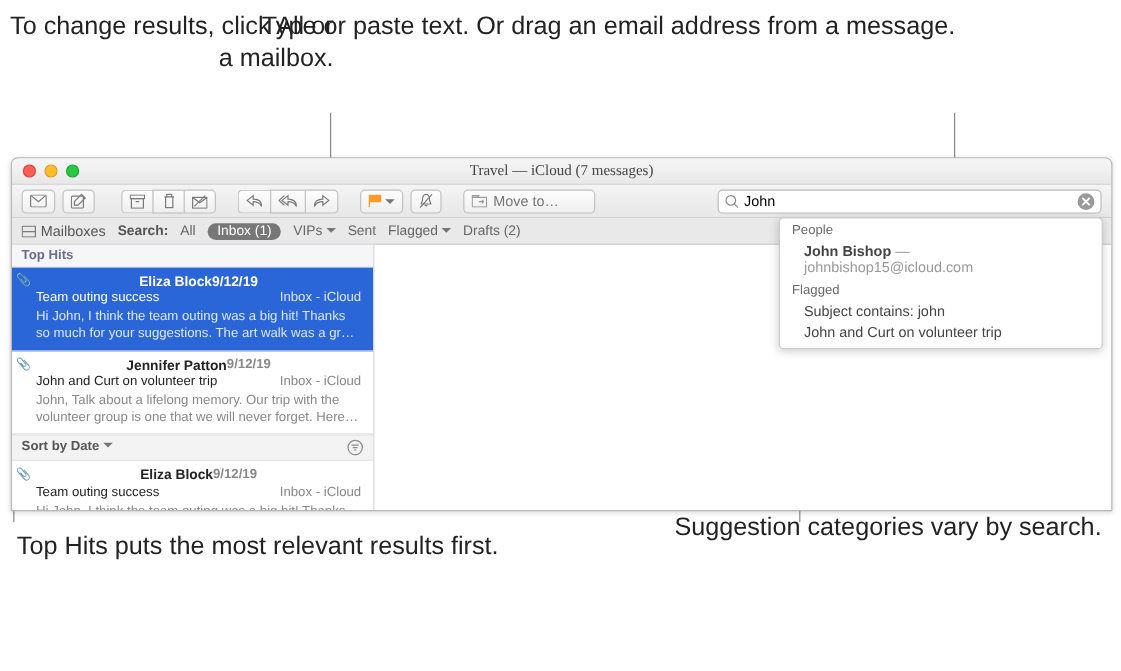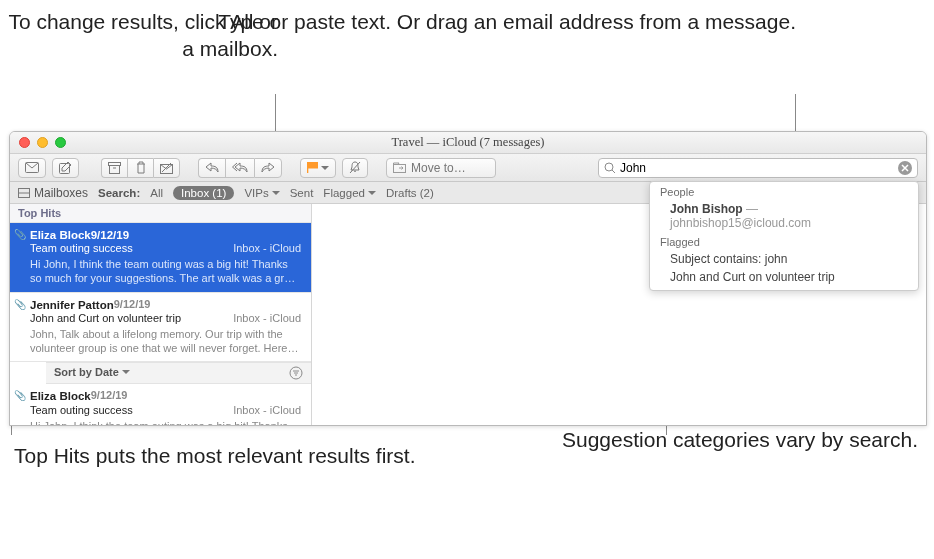--- a/index.html
+++ b/index.html
@@ -106,29 +106,29 @@
     padding:3px 8px; border-bottom:1px solid #e5e5e5;
     background:#f6f6f8;
   }
   .msg {
     padding:5px 10px 6px 20px; border-bottom:1px solid #e5e5e5;
     position:relative; font-size:11.5px; line-height:1.25;
   }
   .msg .clip { position:absolute; left:4px; top:6px; color:#999; font-size:10px;}
   .msg.selected { background:#2a66d8; color:#fff; }
   .msg.selected .meta, .msg.selected .prev { color:#dbe6fb; }
-  .msg .row1 { display:flex; justify-content:flex-start; font-weight:600;}
+  .msg .row1 { display:flex; justify-content:center; font-weight:600;}
   .msg .row2 { display:flex; justify-content:space-between; font-size:11px;}
   .msg .meta { color:#888; font-size:11px;}
   .msg .prev { color:#888; font-size:11px; line-height:1.3; margin-top:1px;
     display:-webkit-box;-webkit-line-clamp:2;-webkit-box-orient:vertical;overflow:hidden;}
   .sortbar {
     font-size:11px; color:#555; font-weight:600;
     padding:3px 8px; border-bottom:1px solid #e3e3e3; border-top:1px solid #e3e3e3;
-    background:#f3f3f3; display:flex; justify-content:space-between;margin-left:36px;
+    background:#f3f3f3; display:flex; justify-content:space-between;
   }
   .suggest {
     position:absolute; top:49px; right:7px; width:270px;
     background:#fff; border:1px solid #ccc; border-radius:4px;
     box-shadow:0 2px 8px rgba(0,0,0,0.18);
     font-size:12px; color:#333; padding-bottom:4px;
   }
   .sg-head {
     font-size:11px; color:#6b6b6b; padding:4px 10px 2px;
   }

